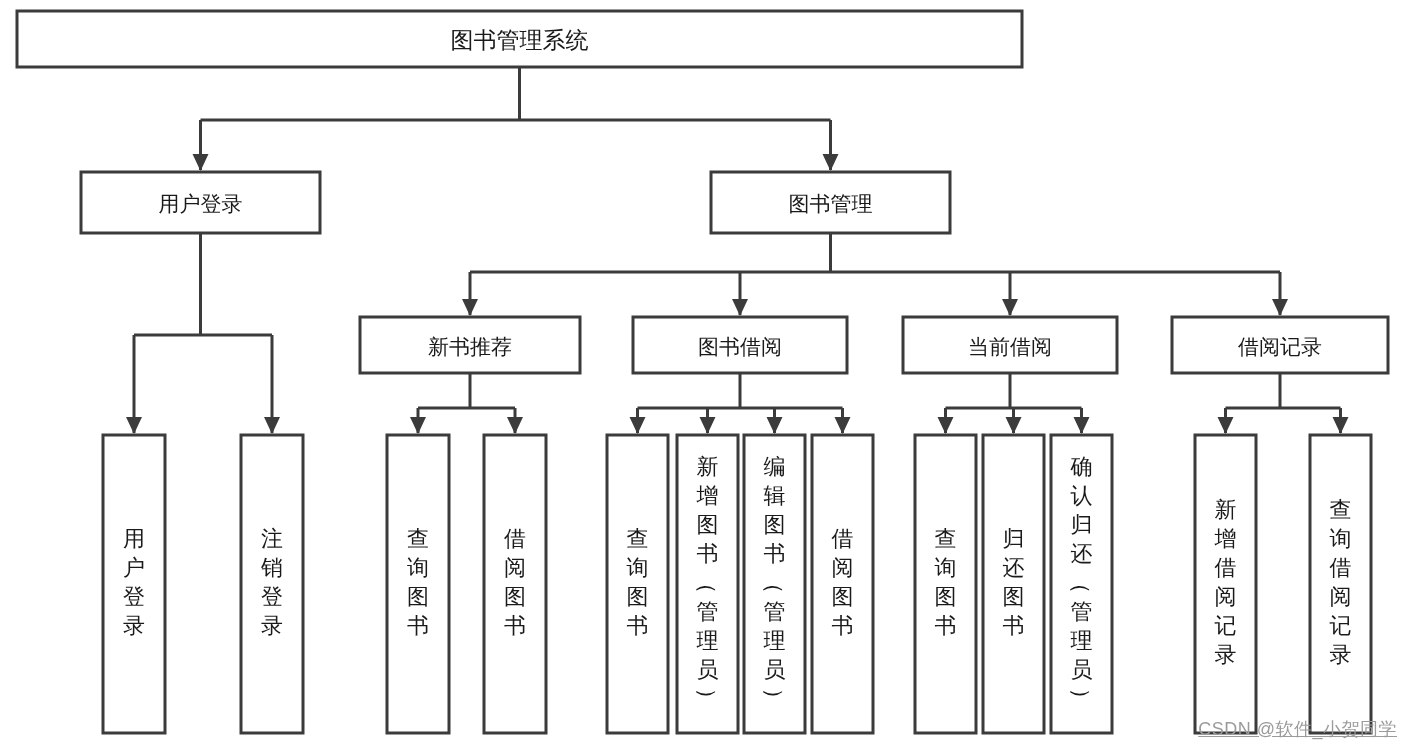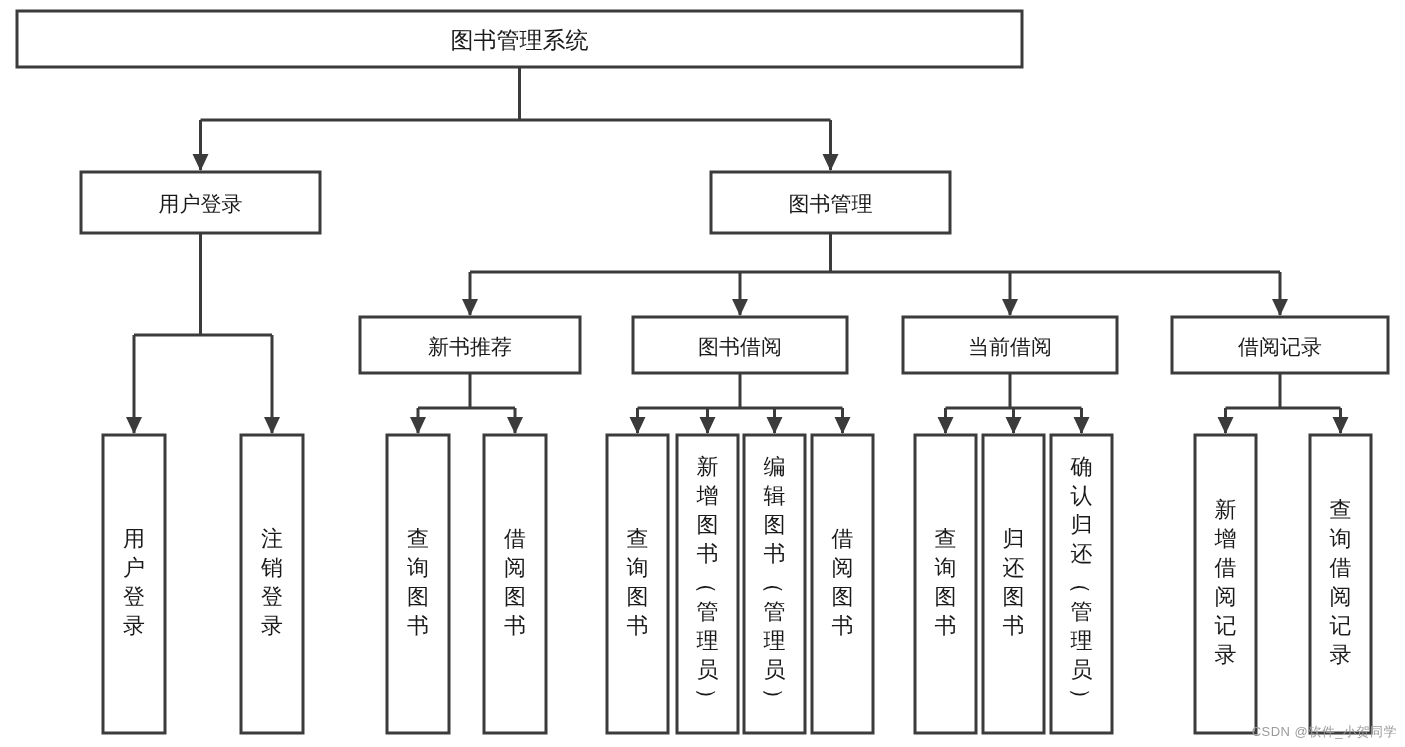--- a/index.html
+++ b/index.html
@@ -51,25 +51,26 @@
   .node-label-v {
     font-family: "Liberation Sans", "DejaVu Sans", sans-serif;
     fill: #1a1a1a;
     text-anchor: middle;
   }
   .watermark {
     position: absolute;
     right: 8px;
     bottom: 6px;
     font-family: "Liberation Sans", "DejaVu Sans", sans-serif;
-    font-size: 13px;
+    font-size: 18px;
     color: #9b9b9b;
     white-space: nowrap;
     letter-spacing: 0.5px;
     user-select: none;
+    text-decoration: underline;
   }
 </style>
 </head>
 <body>
 
 <div id="diagram-root">
 
   <svg id="tree-svg" viewBox="0 0 1405 747" xmlns="http://www.w3.org/2000/svg">
     <g id="connector-layer">
         <line x1="519.5" y1="67" x2="519.5" y2="120" class="connector"></line>

